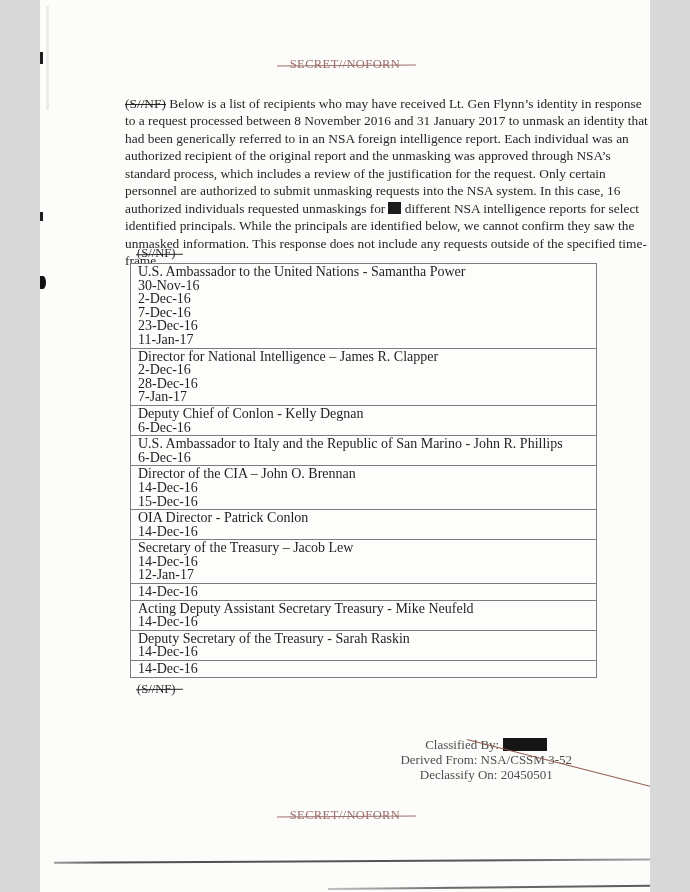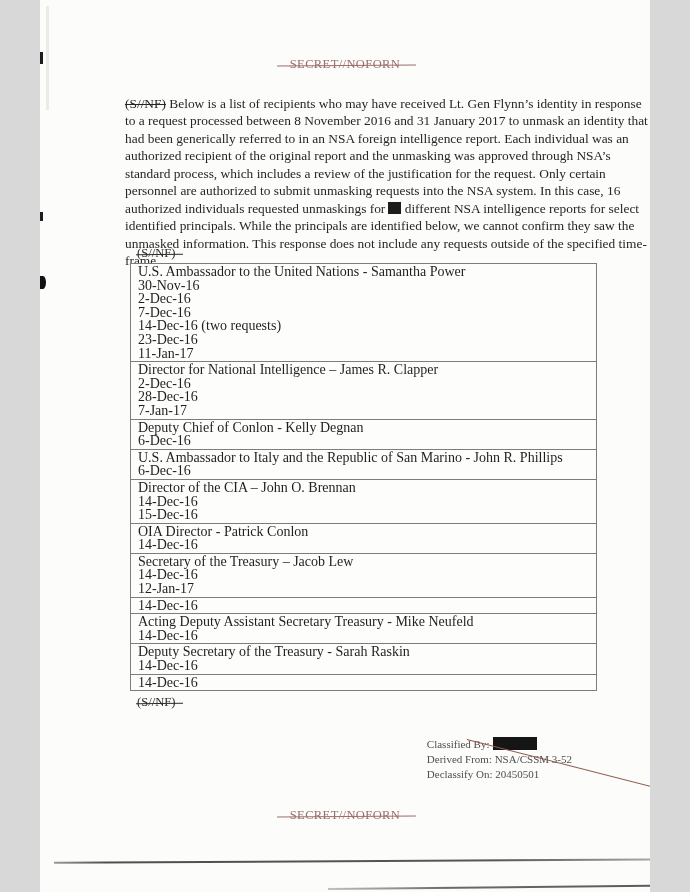--- a/index.html
+++ b/index.html
@@ -57,21 +57,21 @@
   .t-row{border-bottom:1px solid #7d7d7d;padding:1px 4px 1px 7px;}
   .t-row:last-child{border-bottom:none;}
   .name-line,.date-line{
     font-size:14px;line-height:13.6px;color:#1f1f1f;
     white-space:nowrap;
   }
 
   
   .class-block{
     position:absolute;right:78px;top:737px;
-    text-align:left;font-size:11px;line-height:15.2px;
+    text-align:center;font-size:13px;line-height:15.2px;
     color:#4e4e4e;
   }
   .redact-cb{
     display:inline-block;width:44px;height:13px;margin-left:4px;
     background:#151515;vertical-align:-2px;
   }
   .diag-strike{
     position:absolute;left:427px;top:739px;width:200px;height:0;
     border-top:1.6px solid #8f5a4c;
     transform:rotate(14.3deg);transform-origin:0 0;
@@ -118,21 +118,20 @@
   </div>
 
   <div class="table-col">
     <span class="snf-label">(S//NF)</span>
     <div class="rec-table">
         <div class="t-row">
       <div class="name-line">U.S. Ambassador to the United Nations - Samantha Power</div>
     <div class="date-line">30-Nov-16</div>
           <div class="date-line">2-Dec-16</div>
           <div class="date-line">7-Dec-16</div>
-          <div class="date-line">14-Dec-16 (two requests)</div>
           <div class="date-line">23-Dec-16</div>
           <div class="date-line">11-Jan-17</div>
         </div>
         <div class="t-row">
       <div class="name-line">Director for National Intelligence – James R. Clapper</div>
     <div class="date-line">2-Dec-16</div>
           <div class="date-line">28-Dec-16</div>
           <div class="date-line">7-Jan-17</div>
         </div>
         <div class="t-row">

